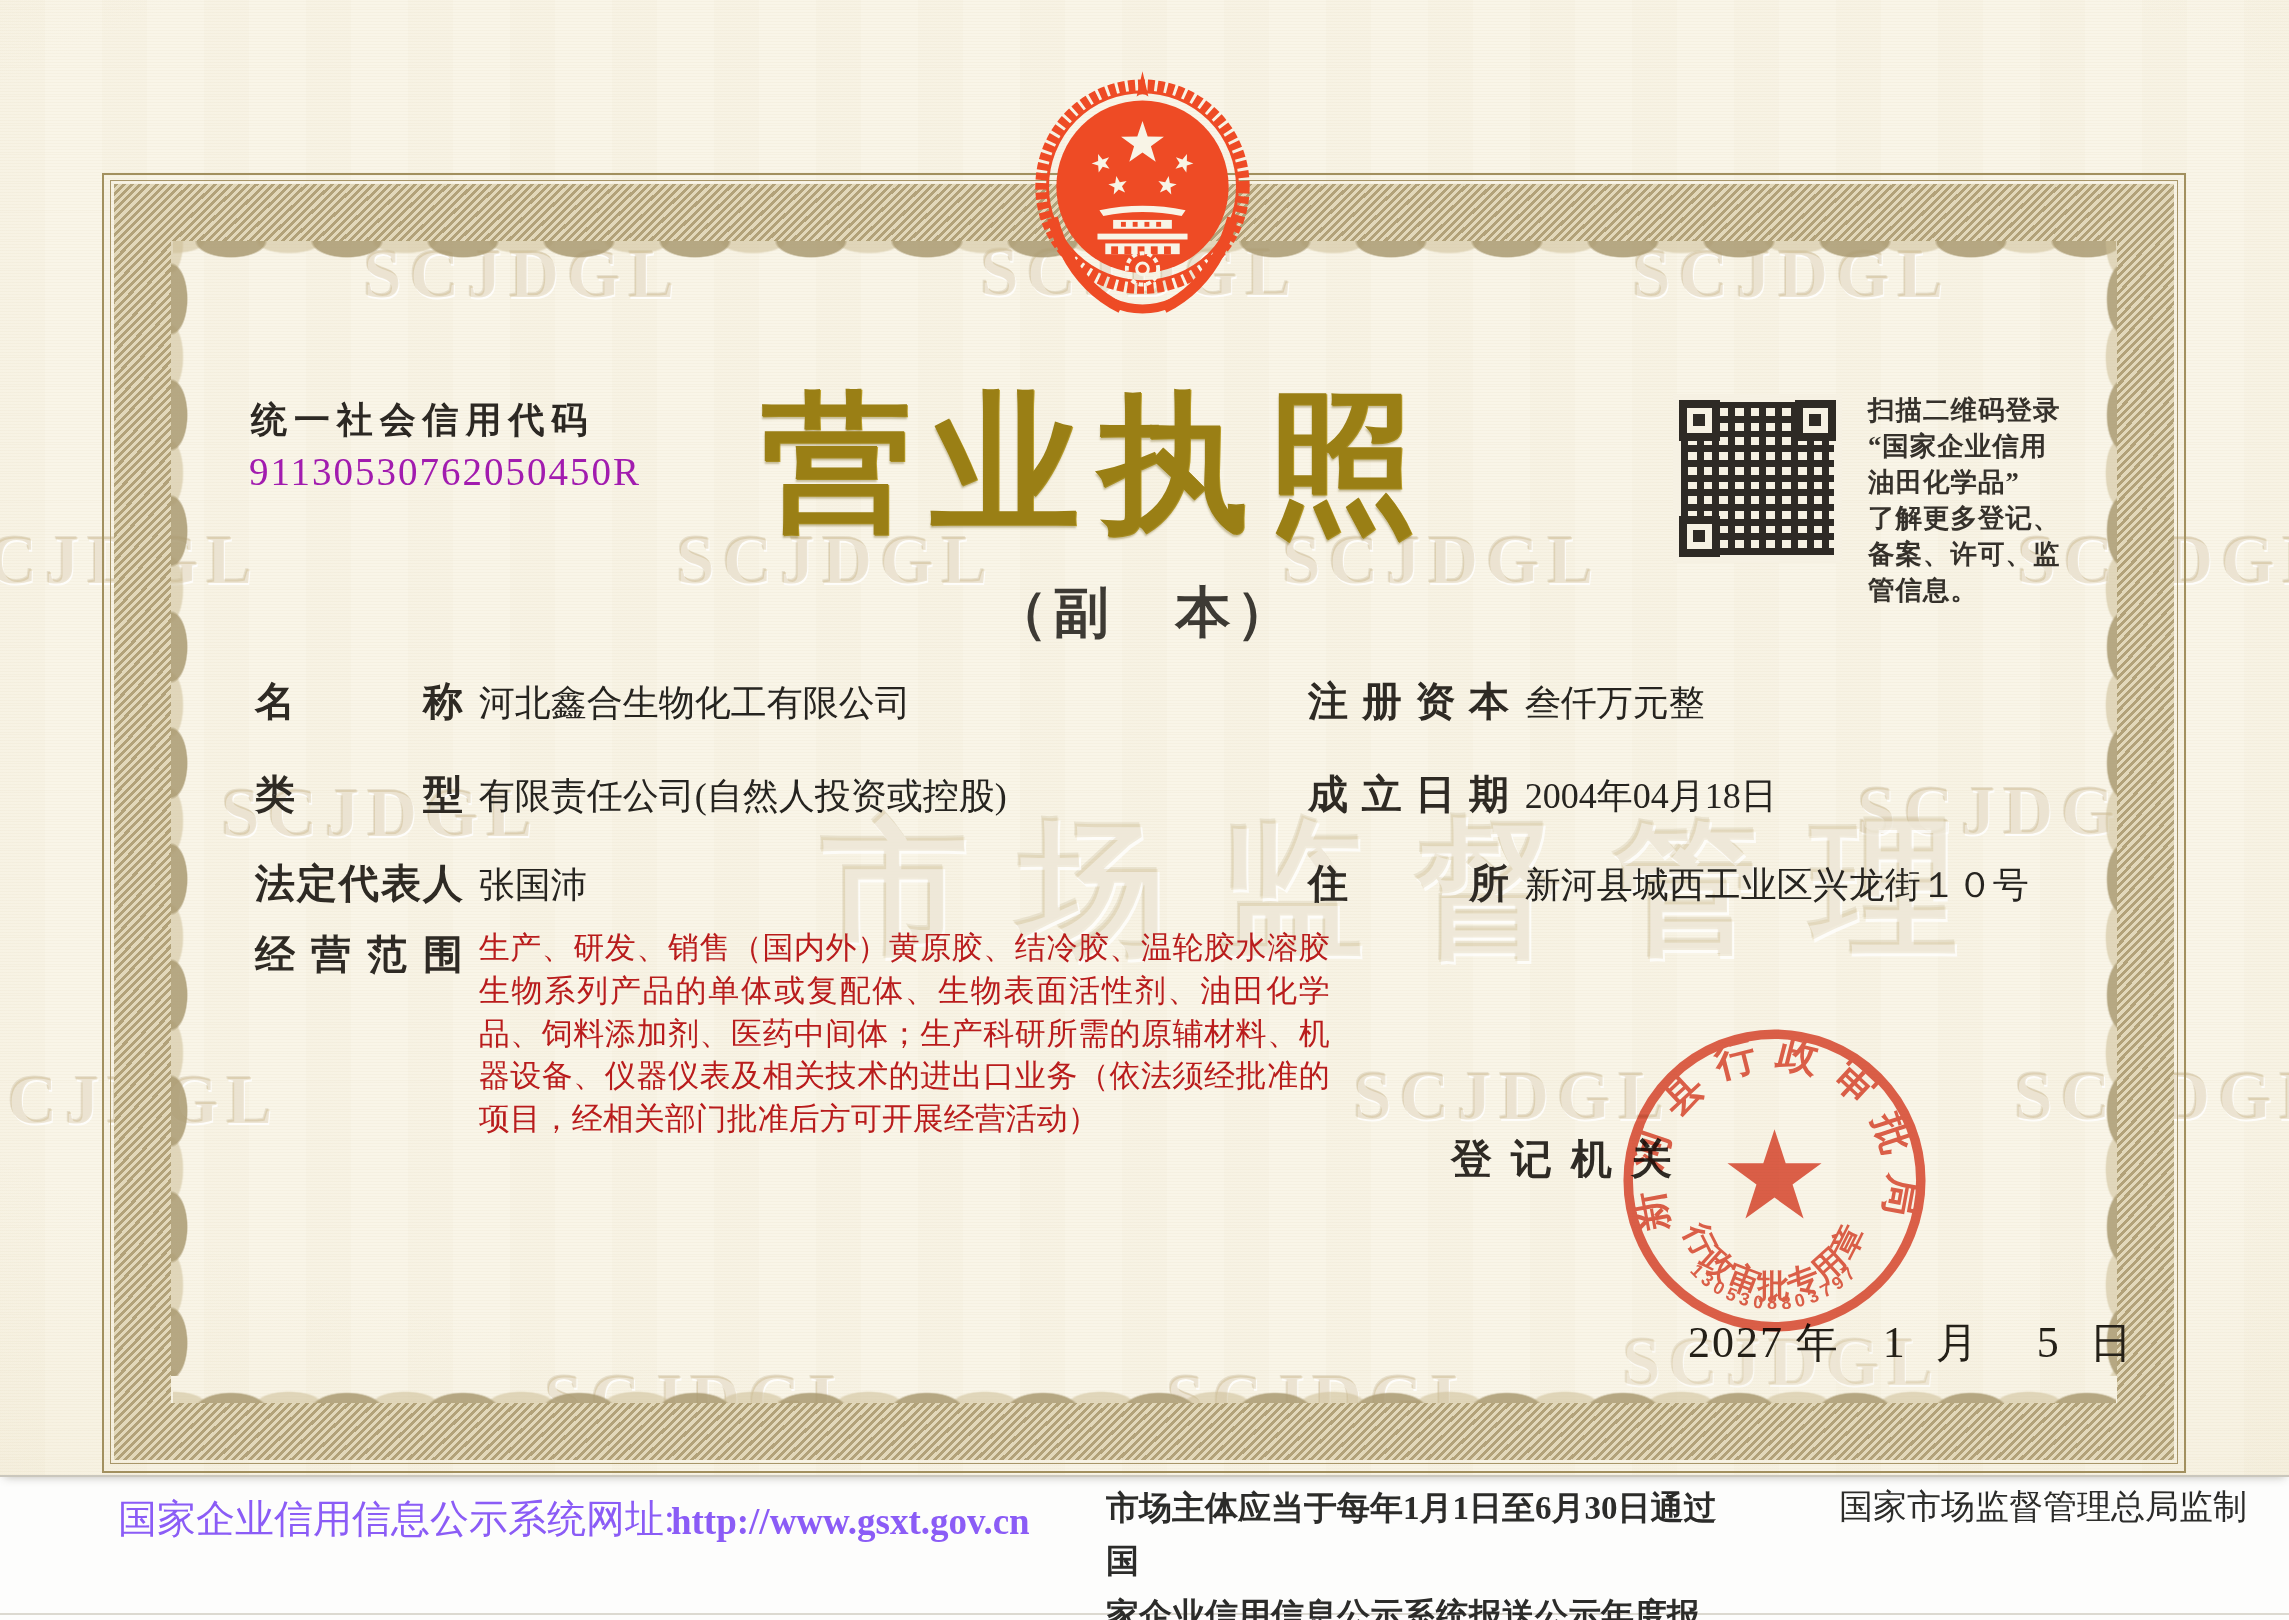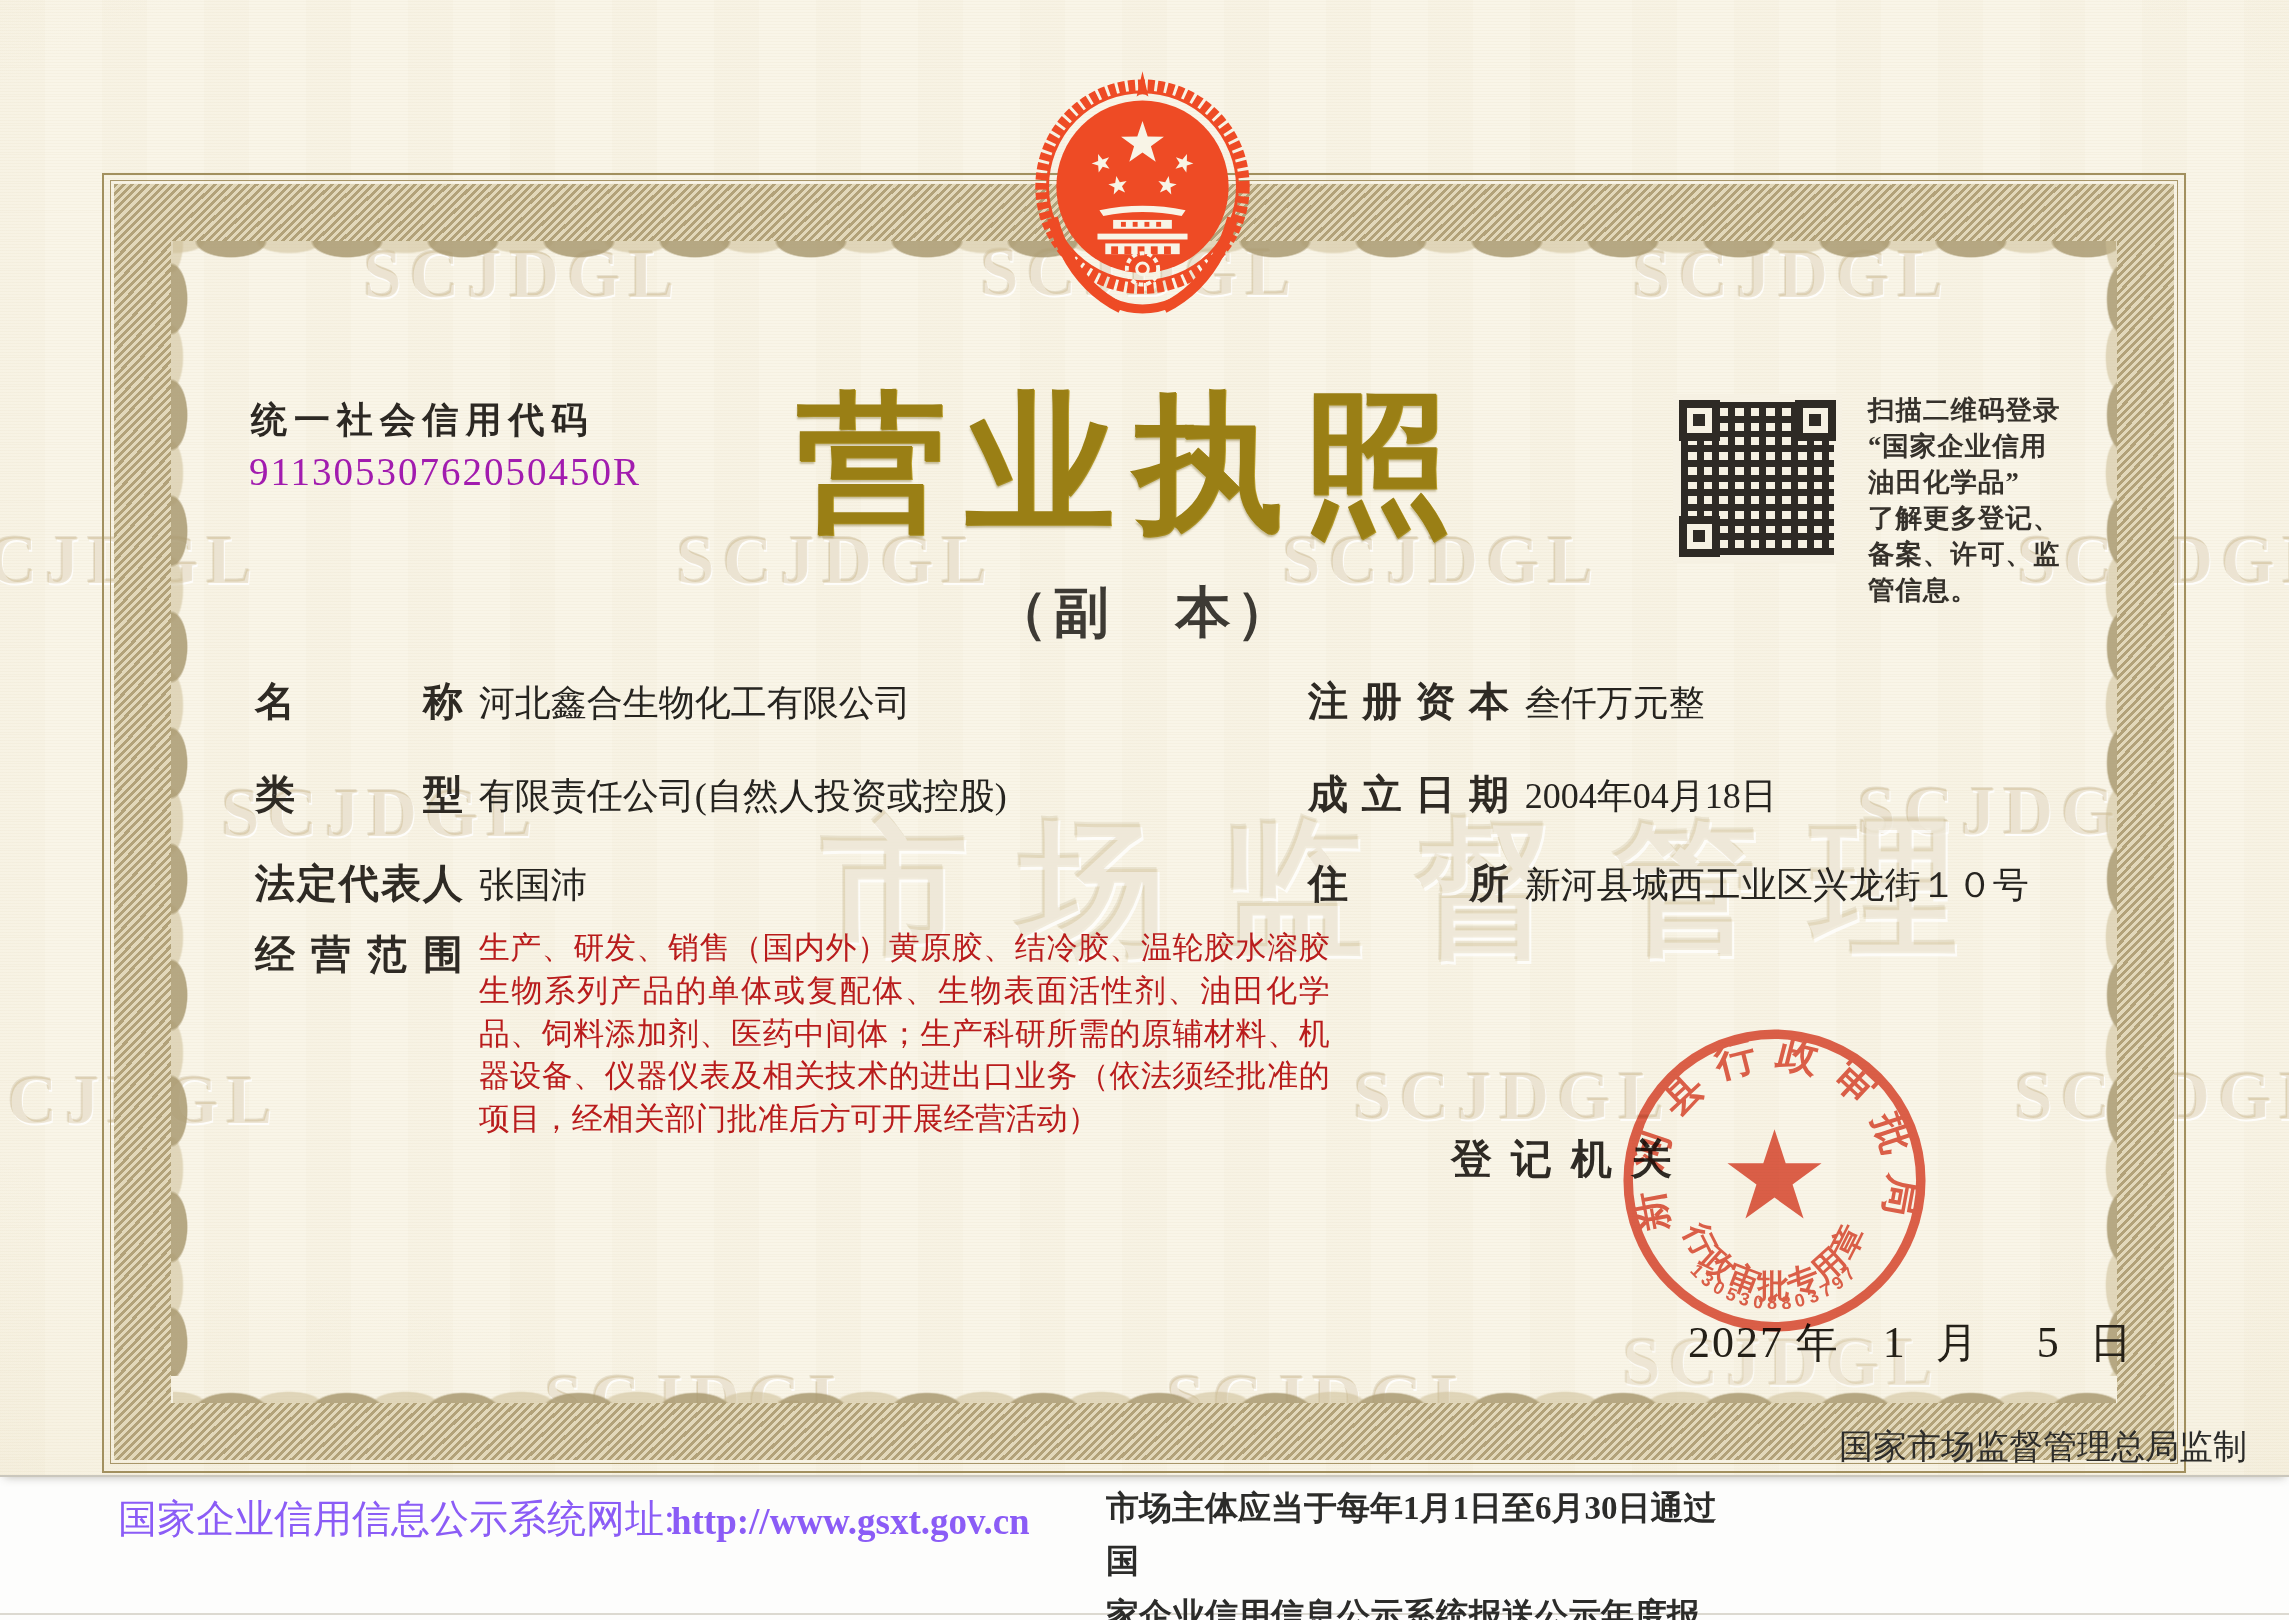--- a/index.html
+++ b/index.html
@@ -61,21 +61,21 @@
   .emblem{position:absolute;left:1027px;top:61px;z-index:3;}
 
   
   .credit-label{position:absolute;left:251px;top:396px;font-size:36px;font-weight:700;
       letter-spacing:6.9px;color:#2c2823;z-index:4;}
   .credit-code{position:absolute;left:249px;top:449px;font-size:39px;letter-spacing:2px;
       color:#a21caf;z-index:4;}
   .title{position:absolute;left:0;top:365px;width:2198px;text-align:center;z-index:4;
       font-size:149px;font-weight:700;letter-spacing:19.6px;color:#9a7f15;
       font-family:"Liberation Sans","DejaVu Sans",sans-serif;
-      text-shadow:0 2.9px 2px rgba(110,88,12,.35),1px 1px 0 #c3a62e;padding-left:35px;}
+      text-shadow:0 2.9px 2px rgba(110,88,12,.35),1px 1px 0 #c3a62e;}
   .subtitle{position:absolute;left:0;top:576px;width:2290px;text-align:center;z-index:4;
       font-size:55px;font-weight:700;color:#3d3a34;letter-spacing:5.9px;}
 
   
   .qr{position:absolute;left:1673px;top:394px;width:169px;height:169px;z-index:4;
       background:#f6f1e3;padding:0;box-sizing:border-box;}
   .qr-noise{position:absolute;left:7.8px;top:7.8px;right:7.8px;bottom:7.8px;
       background-image:
         repeating-linear-gradient(0deg, #2e2a25 0 6.9px, transparent 6.9px 14.7px),
         repeating-linear-gradient(90deg, #2e2a25 0 6.9px, #f6f1e3 6.9px 15.7px);}
@@ -106,21 +106,21 @@
   .issue-date{position:absolute;left:1688px;top:1315px;z-index:4;font-size:42px;color:#242018;
       display:flex;align-items:baseline;white-space:nowrap;}
   .issue-date .num{font-size:44px;letter-spacing:2px;}
   .g12{margin-left:11.8px;} .g30{margin-left:29px;} .g46{margin-left:45px;} .g60{margin-left:59px;}
 
   
   .footer-left{position:absolute;left:118px;top:1492px;font-size:39px;color:#8b5cf6;z-index:4;white-space:nowrap;}
   .footer-left .url{font-weight:700;font-size:37px;letter-spacing:0;position:relative;top:2px;margin-left:-3.9px;}
   .footer-mid{position:absolute;left:1106px;top:1482px;width:632px;font-size:33px;font-weight:700;
       color:#2c2c2a;line-height:1.62;z-index:4;}
-  .footer-right{position:absolute;left:1839px;top:1424px;font-size:34px;color:#2c2c2a;z-index:4;white-space:nowrap;text-align:center;}
+  .footer-right{position:absolute;left:1839px;top:1484px;font-size:34px;color:#2c2c2a;z-index:4;white-space:nowrap;text-align:center;}
 </style>
 </head>
 <body>
 
 <div class="stage">
 
   <div class="paper"></div>
 
   <div class="wm wm1">SCJDGL</div>
   <div class="wm wm2">SCJDGL</div>

